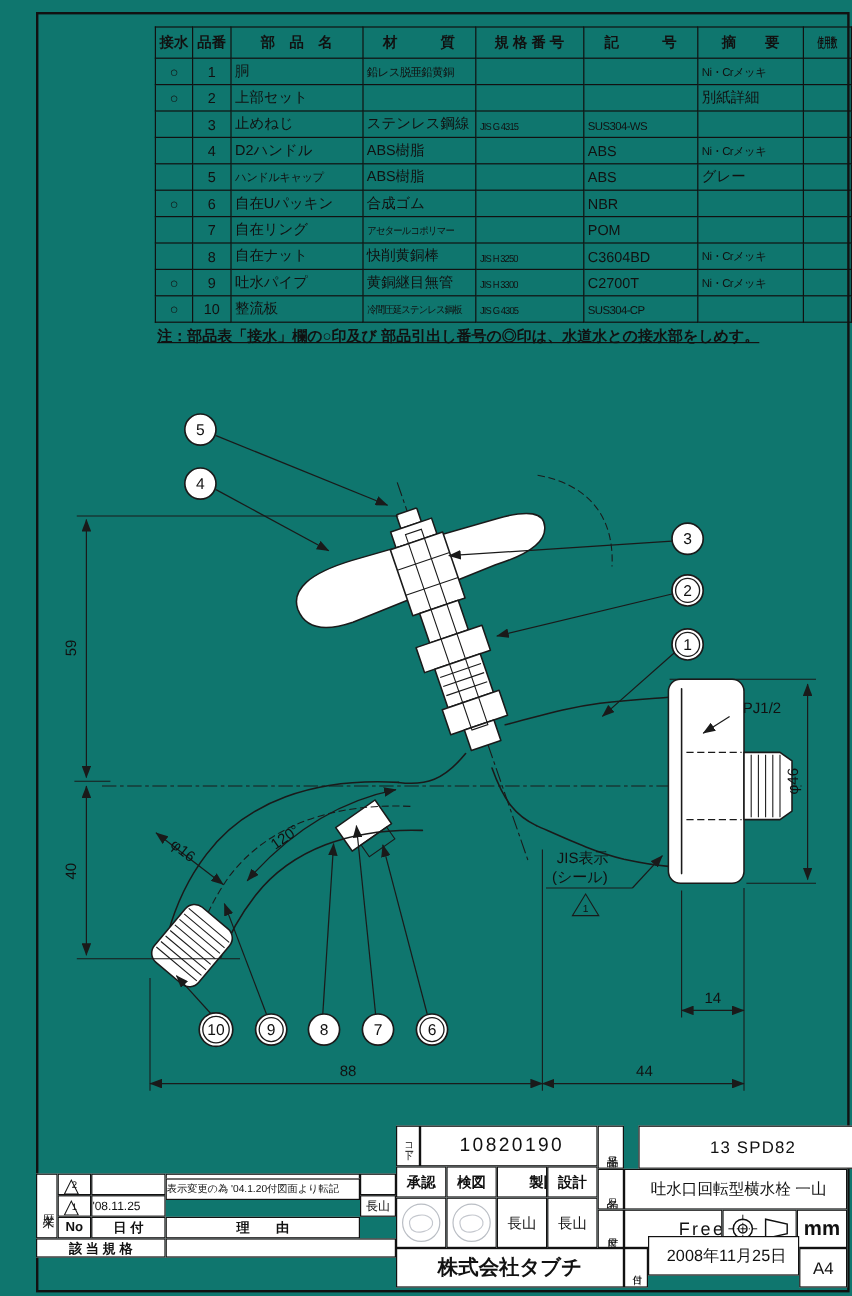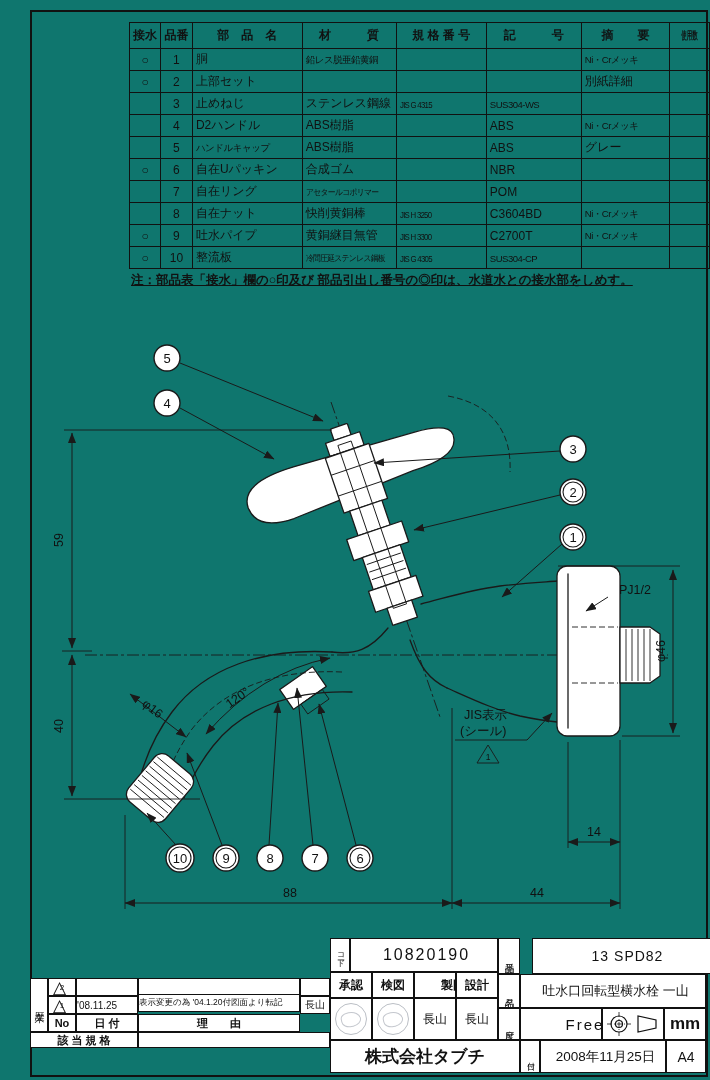--- a/index.html
+++ b/index.html
@@ -366,21 +366,21 @@
       <span class="tri">△<i>2</i></span>
       </div>
     <div class="cell" style="left:46px;top:0;width:62px;height:18px;"></div>
     <div class="cell" style="left:108px;top:0;width:162px;height:18px;"></div>
     <div class="cell ctr" style="left:270px;top:0;width:30px;height:18px;"></div>
 
     <div class="cell ctr" style="left:18px;top:18px;width:28px;height:18px;">
       <span class="tri">△<i>1</i></span>
       </div>
     <div class="cell" style="left:46px;top:18px;width:62px;height:18px;font-size:10px;">'08.11.25</div>
-    <div class="cell" style="left:108px;top:16px;width:162px;height:18px;font-size:8.5px;">表示変更の為 '04.1.20付図面より転記</div>
+    <div class="cell" style="left:108px;top:4px;width:162px;height:18px;font-size:8.5px;">表示変更の為 '04.1.20付図面より転記</div>
     <div class="cell ctr" style="left:270px;top:18px;width:30px;height:18px;font-size:10px;">長山</div>
 
     <div class="cell ctr" style="left:18px;top:36px;width:28px;height:18px;font-weight:700;">No</div>
     <div class="cell ctr" style="left:46px;top:36px;width:62px;height:18px;font-weight:700;">日 付</div>
     <div class="cell ctr" style="left:108px;top:36px;width:162px;height:18px;font-weight:700;">理　　由</div>
     <div class="cell ctr" style="left:270px;top:36px;width:30px;height:18px;font-weight:700;margin-left:33px;">担当</div>
 
     <div class="cell ctr" style="left:0;top:54px;width:108px;height:16px;font-weight:700;">該 当 規 格</div>
     <div class="cell" style="left:108px;top:54px;width:192px;height:16px;"></div>
   </div>
@@ -426,16 +426,16 @@
         <line x1="13" y1="0" x2="13" y2="24" stroke="#111" stroke-width="0.8" stroke-dasharray="5 2 1 2"></line>
         <path d="M32,4 L32,20 L50,16 L50,8 Z" fill="none" stroke="#111" stroke-width="1.2"></path>
       </svg>
       </div>
     <div class="cell ctr" style="left:334px;top:70px;width:42px;height:32px;font-size:17px;font-weight:bold;">mm</div>
 
     <div class="cell ctr" style="left:0;top:102px;width:190px;height:33px;font-size:17px;font-weight:700;">株式会社タブチ</div>
     <div class="cell ctr" style="left:190px;top:102px;width:20px;height:33px;">
       <span class="vlab" style="font-size:8px;">日付</span>
       </div>
-    <div class="cell lft" style="left:210px;top:102px;width:126px;height:33px;font-size:13.5px;">2008年11月25日</div>
+    <div class="cell lft" style="left:210px;top:92px;width:126px;height:33px;font-size:13.5px;">2008年11月25日</div>
     <div class="cell ctr" style="left:336px;top:102px;width:40px;height:33px;font-size:14px;">A4</div>
   </div>
 </div>
 
 </body></html>

